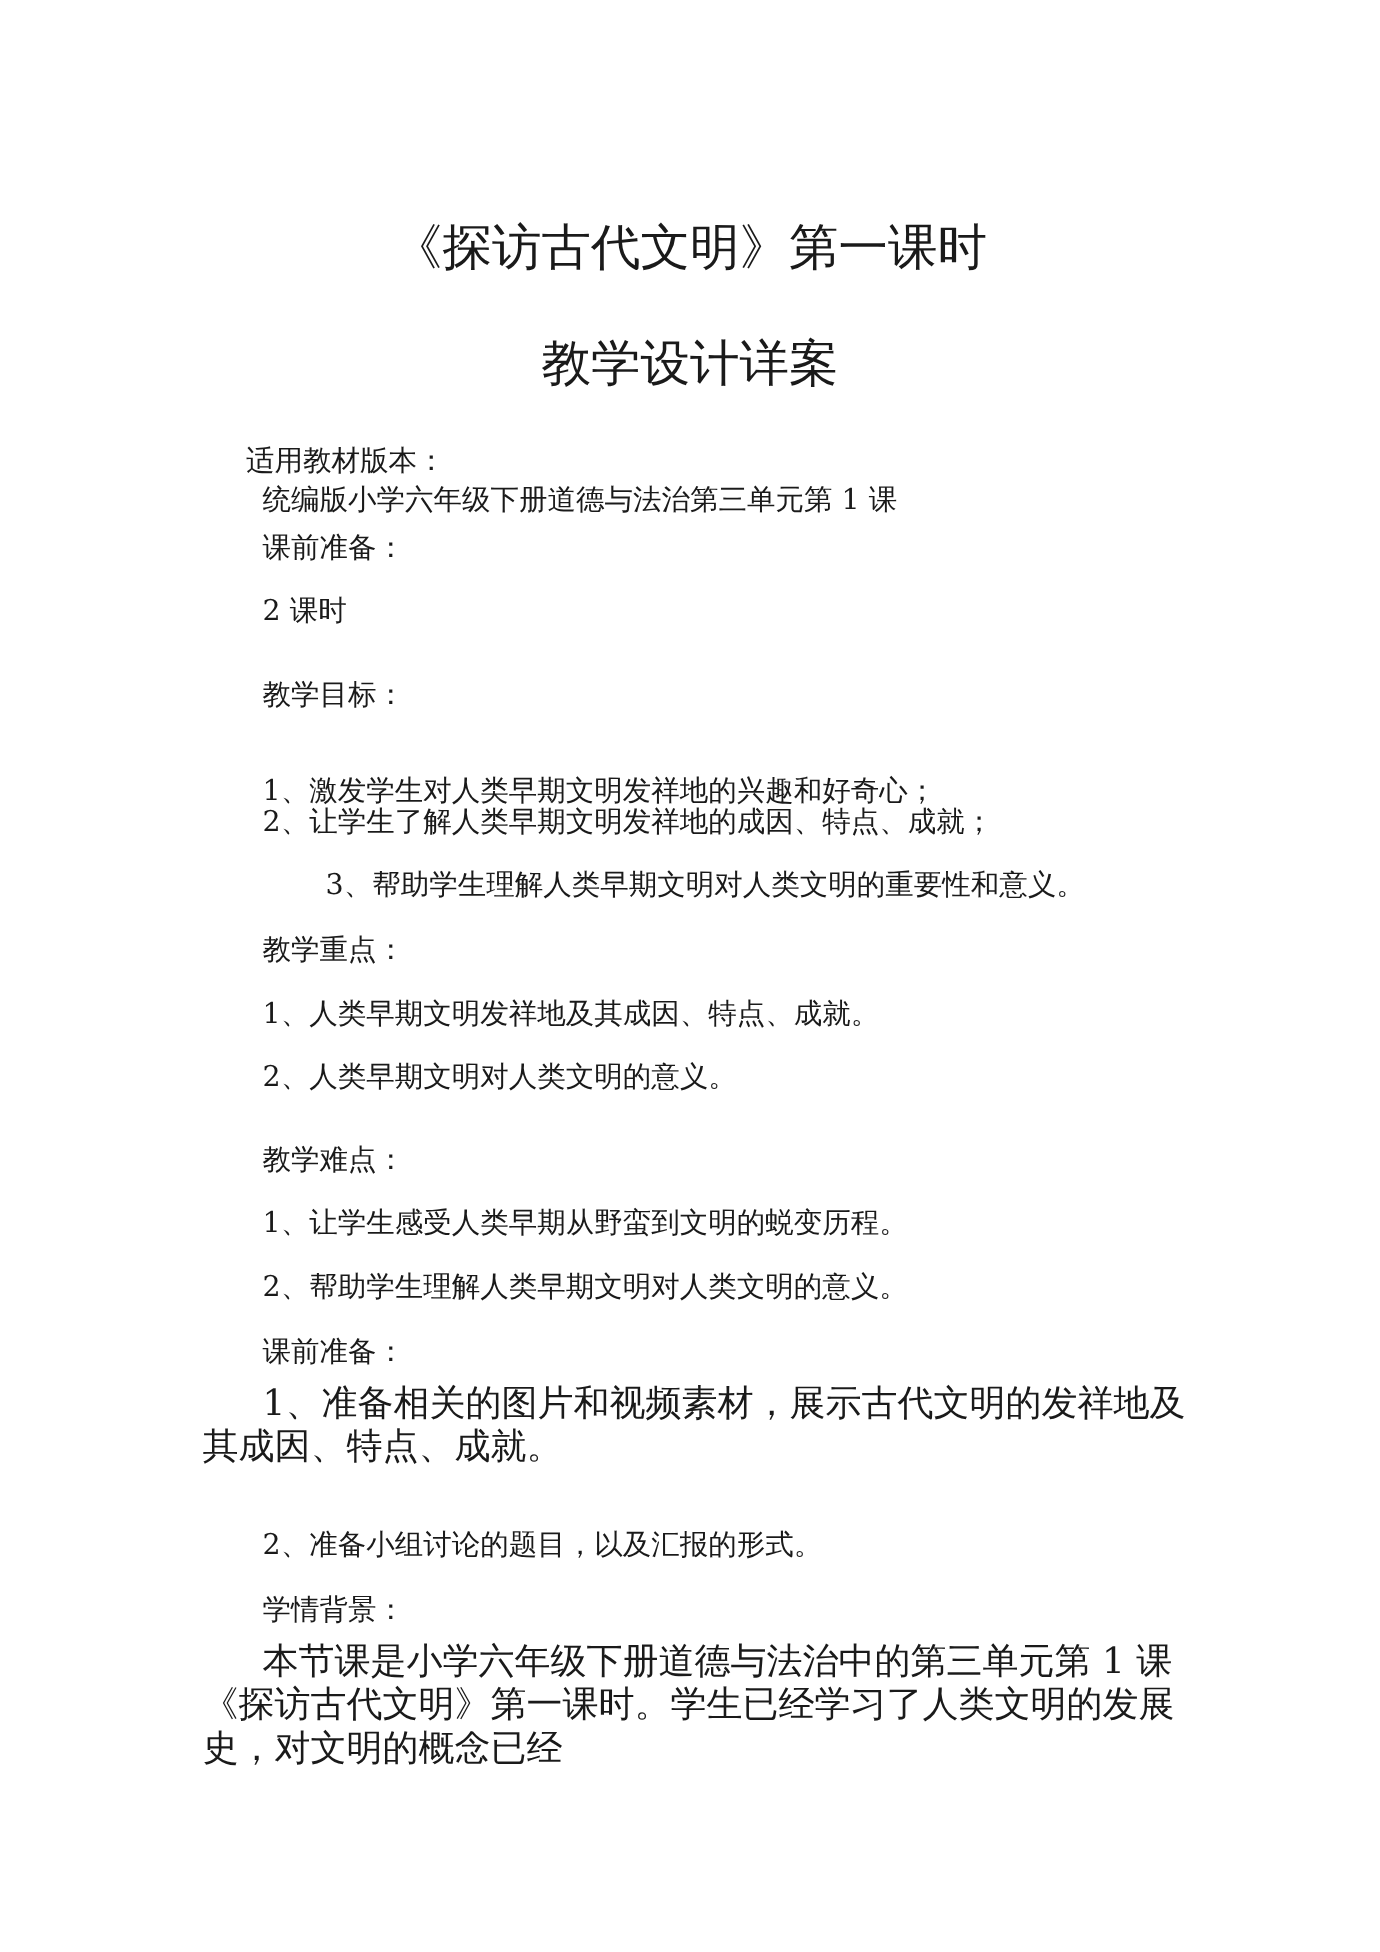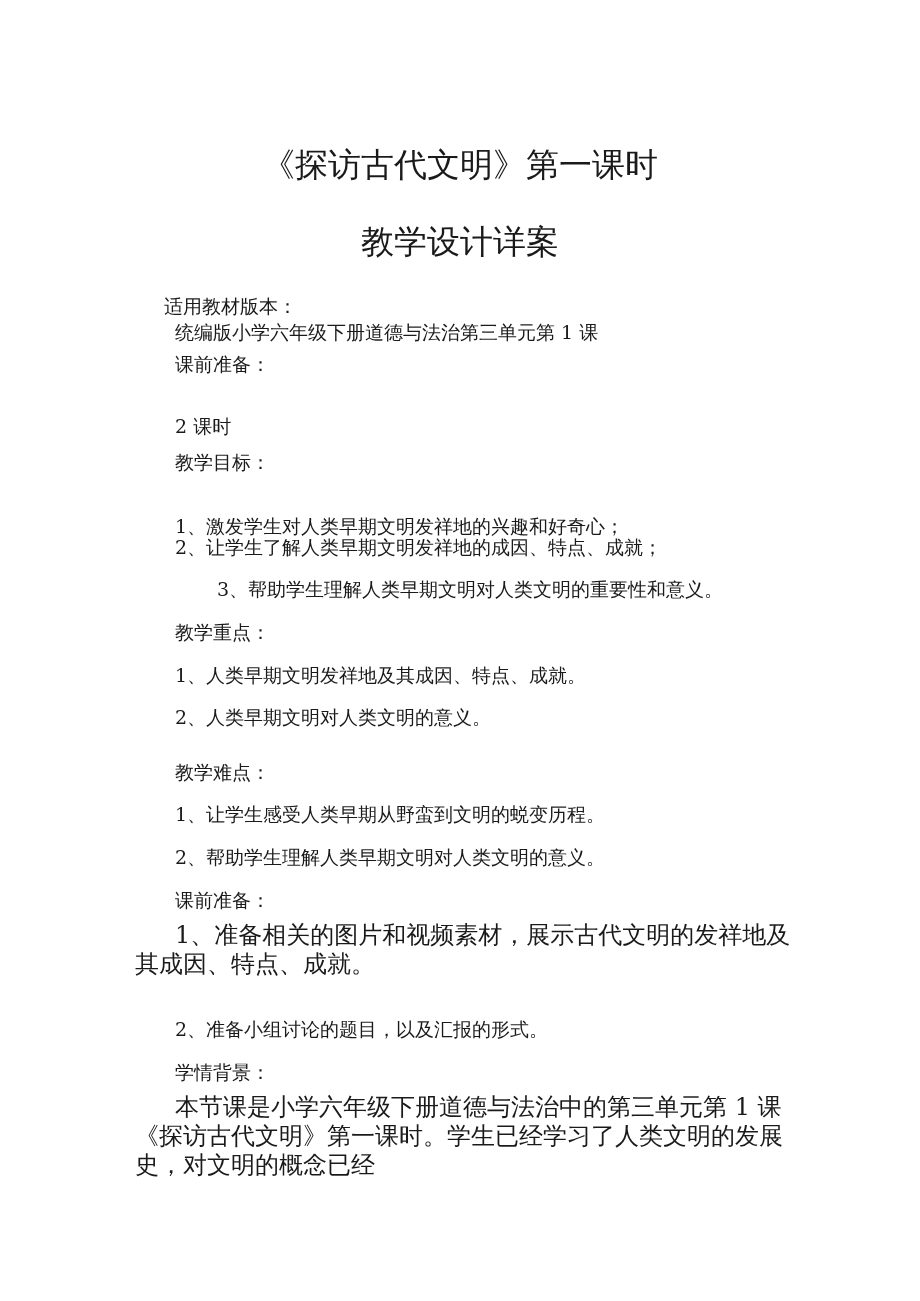--- a/index.html
+++ b/index.html
@@ -11,21 +11,21 @@
 </style>
 </head>
 <body>
 
 <div class="title" style="top:143px;">《探访古代文明》第一课时</div>
 <div class="title" style="top:220px;">教学设计详案</div>
 
 <div class="line" style="left:164px;top:294px;">适用教材版本：</div>
 <div class="line" style="left:175px;top:320px;">统编版小学六年级下册道德与法治第三单元第 1 课</div>
 <div class="line" style="left:175px;top:352px;">课前准备：</div>
-<div class="line" style="left:175px;top:394px;margin-top:20px;">2 课时</div>
+<div class="line" style="left:175px;top:394px;">2 课时</div>
 
 <div class="line" style="left:175px;top:450px;text-align:center;">教学目标：</div>
 <div class="line" style="left:175px;top:493px;margin-top:21px;">1、激发学生对人类早期文明发祥地的兴趣和好奇心；</div>
 <div class="line" style="left:175px;top:535px;">2、让学生了解人类早期文明发祥地的成因、特点、成就；</div>
 <div class="line" style="left:188px;top:577px;margin-left:29px;">3、帮助学生理解人类早期文明对人类文明的重要性和意义。</div>
 
 <div class="line" style="left:175px;top:620px;">教学重点：</div>
 <div class="line" style="left:175px;top:663px;">1、人类早期文明发祥地及其成因、特点、成就。</div>
 <div class="line" style="left:175px;top:705px;">2、人类早期文明对人类文明的意义。</div>
 

